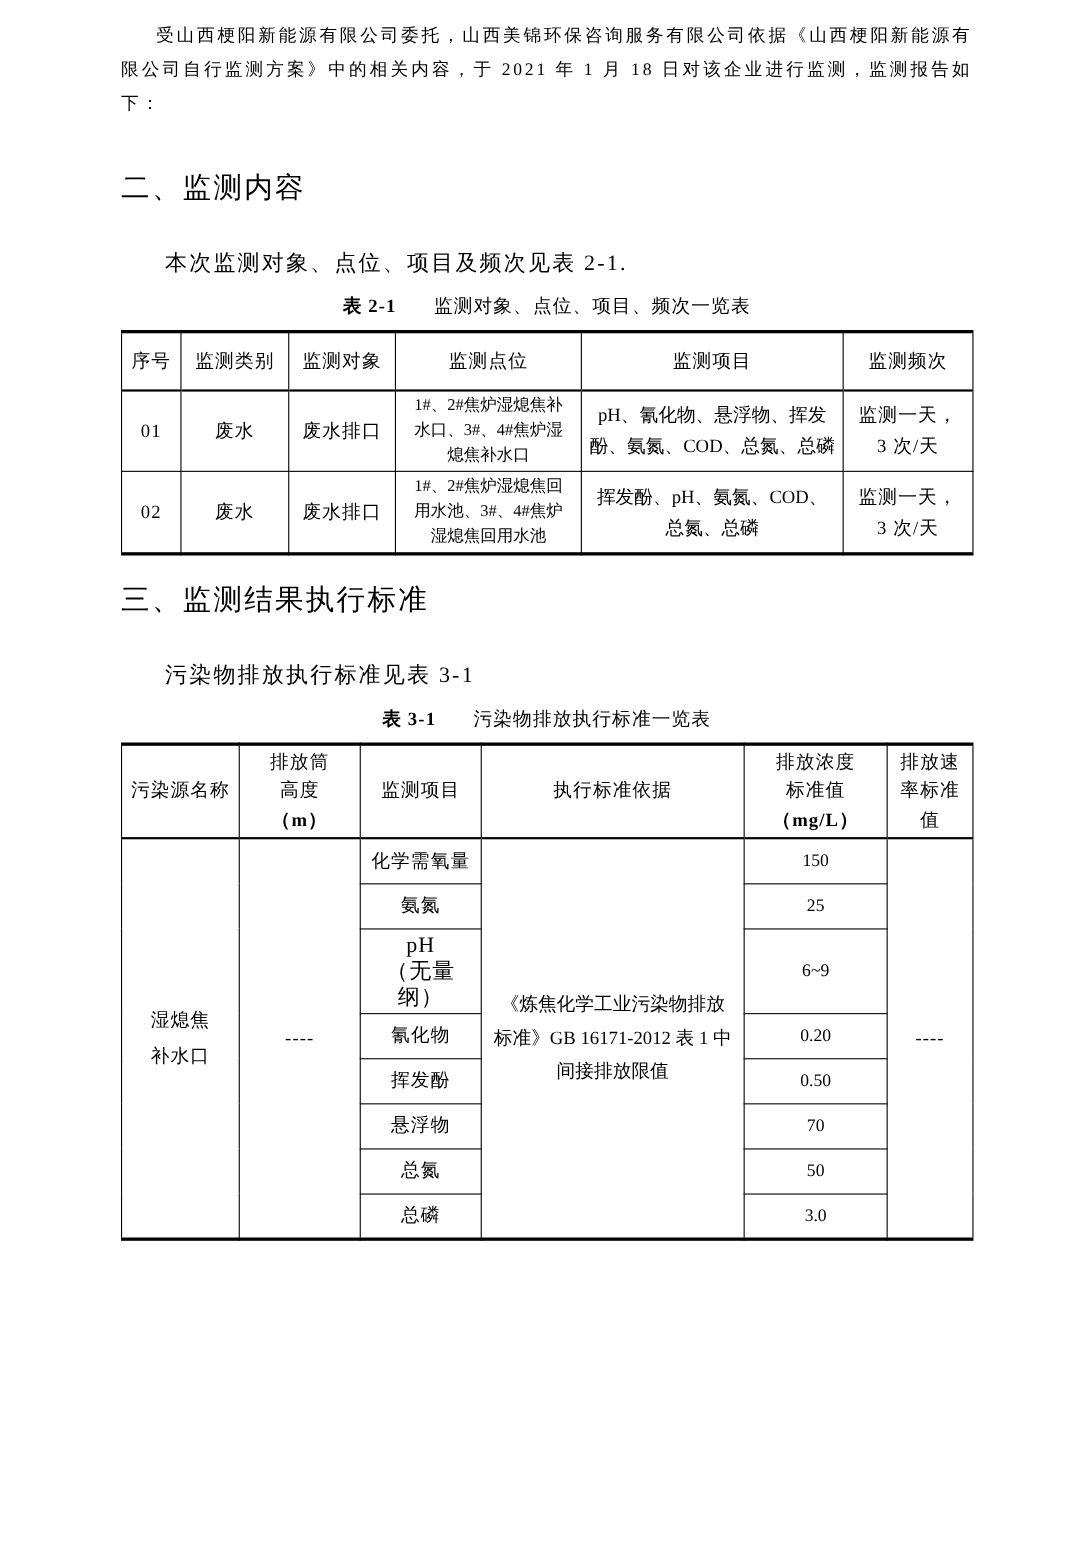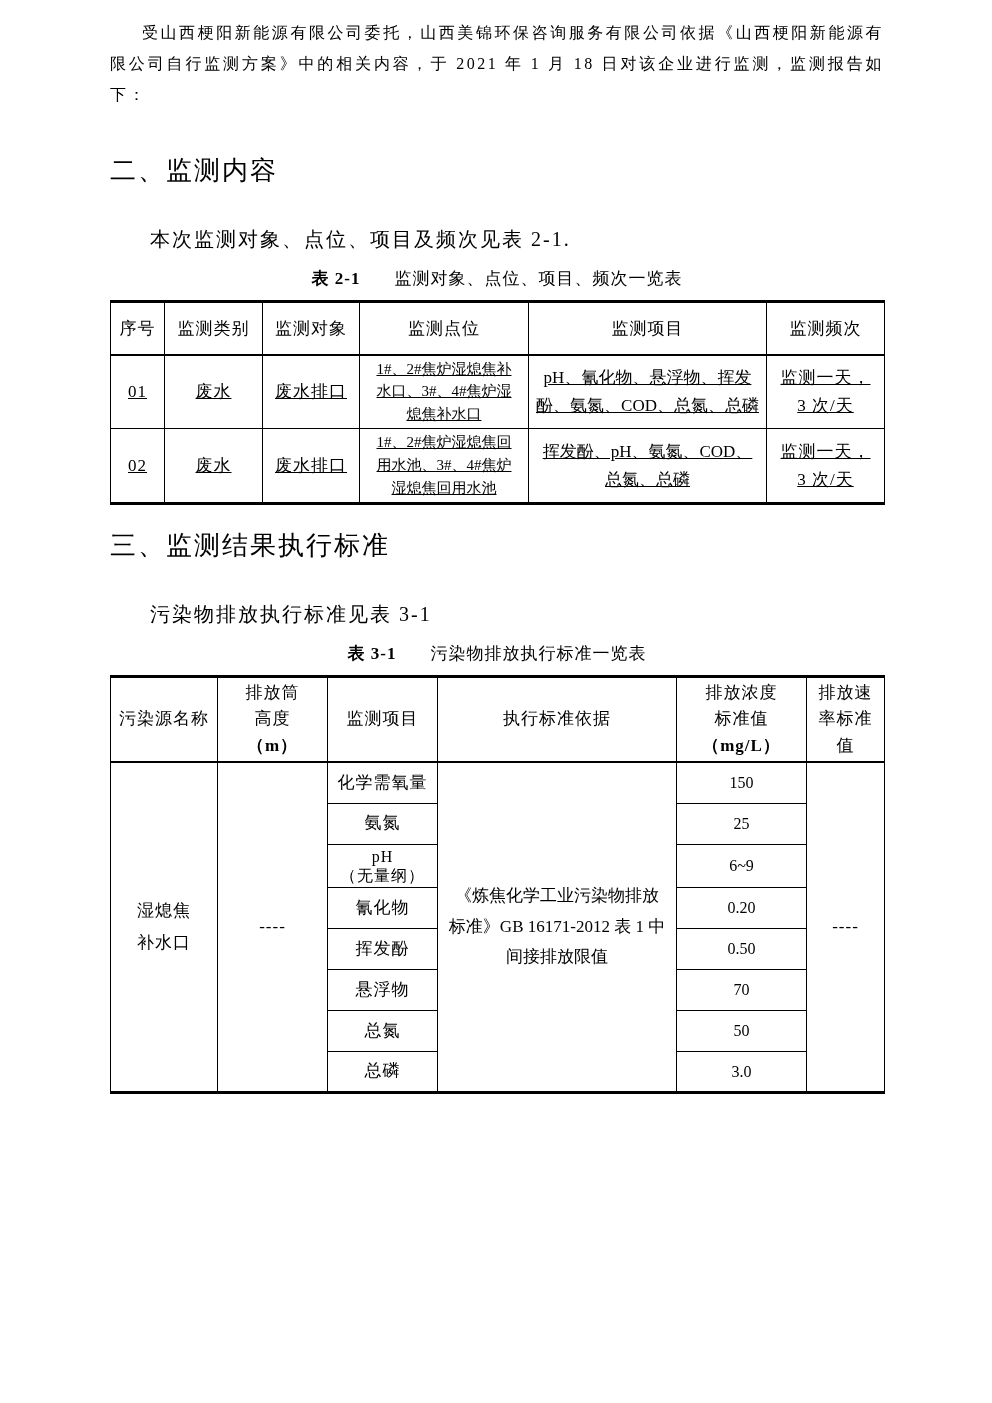--- a/index.html
+++ b/index.html
@@ -83,31 +83,31 @@
     vertical-align: middle;
     font-weight: 400;
     font-size: 17px;
     letter-spacing: 1px;
     white-space: pre-line;
     padding: 2px 3px;
   }
   thead th { border-bottom-width: 2px; }
 
   .t21 thead th { height: 53px; }
-  .t21 tbody td { height: 70px; line-height: 1.6; text-decoration: underline; }
+  .t21 tbody td { height: 70px; line-height: 1.6; }
   .t21 td.loc { font-size: 15px; line-height: 1.53; letter-spacing: 0; }
   .t21 td.items { line-height: 1.65; letter-spacing: 0; }
   .t21 td.freq { line-height: 1.65; }
 
   .t31 thead th { height: 82px; line-height: 1.55; }
   .t31 tbody td { height: 41px; line-height: 1.2; }
   .t31 td.src { line-height: 1.9; }
   .t31 td.basis { line-height: 1.8; letter-spacing: 0; }
   .t31 td.val { font-size: 16px; letter-spacing: 0; }
-  .t31 td.ph-cell { font-size: 16px; margin-top: 46px; }
+  .t31 td.ph-cell { font-size: 20px; margin-top: 46px; }
   .unit-bold { font-weight: 700; }
 
   
   .doc-footer {
     margin-top: 32px;
     text-align: center;
     font-size: 15px;
     letter-spacing: 2px;
   }
 </style>

